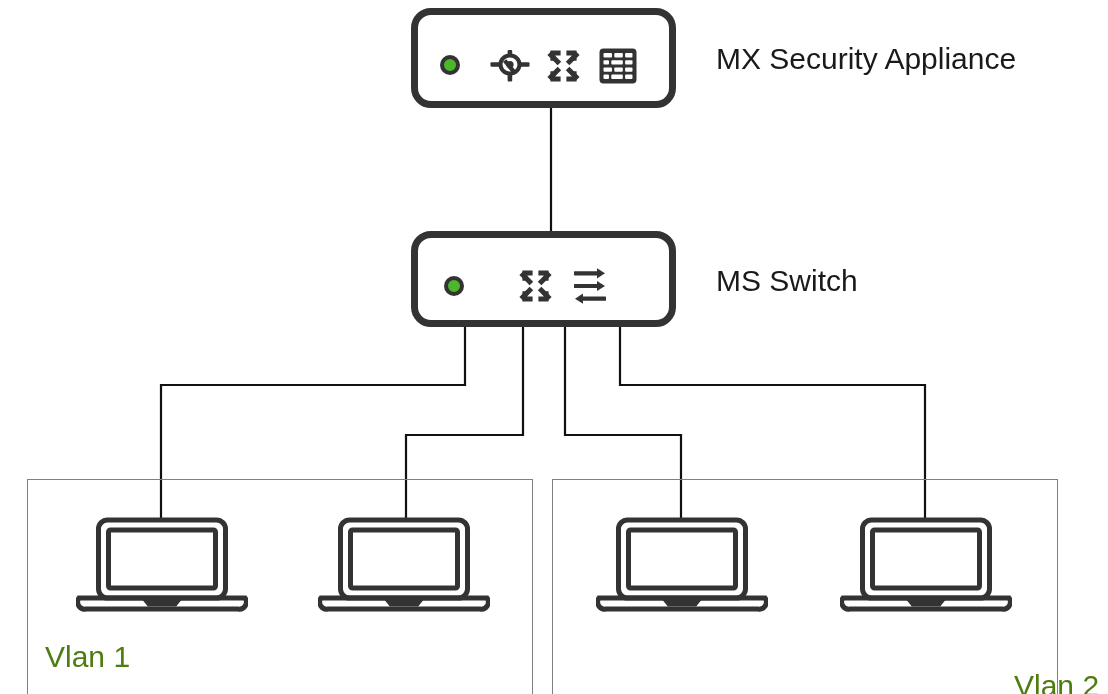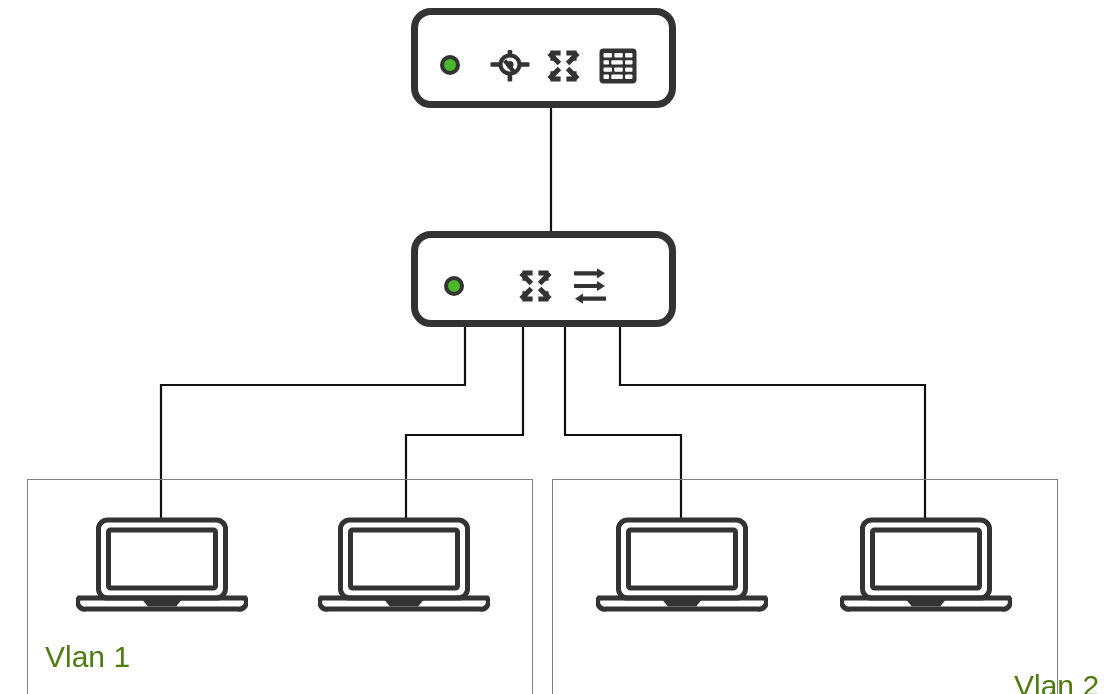--- a/index.html
+++ b/index.html
@@ -253,15 +253,17 @@
           <rect x="22.5" y="3" width="127" height="78" rx="9"></rect>
           <rect x="32.5" y="13" width="107" height="58" rx="2"></rect>
           <path d="M3 81 h166 a7 7 0 0 1 -7 11 H10 a7 7 0 0 1 -7 -11 z"></path>
           <path d="M69 82 h34 l-4 5 h-26 z"></path>
         </g>
       </svg>
     </div>
   </div>
 
   <div class="layer" id="labels-layer">
+    <div class="node-label" style="left:716px; top:44px;">MX Security Appliance</div>
+    <div class="node-label" style="left:716px; top:266px;">MS Switch</div>
   </div>
 
 </div>
 
 </body></html>

